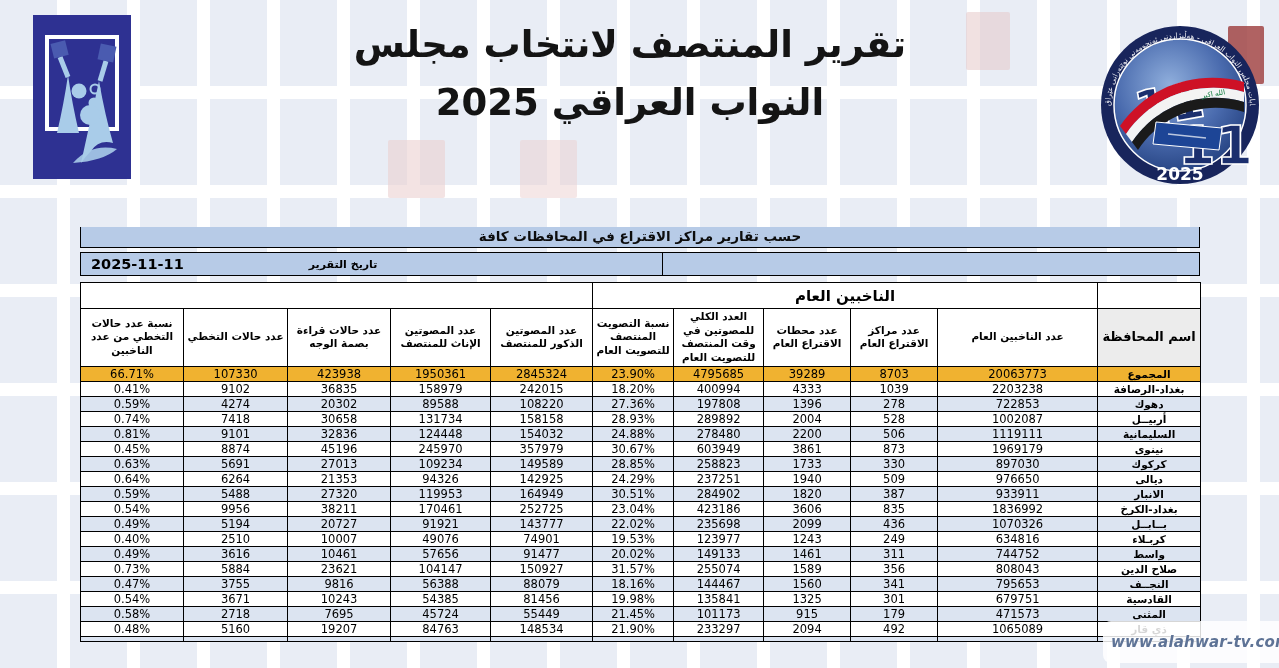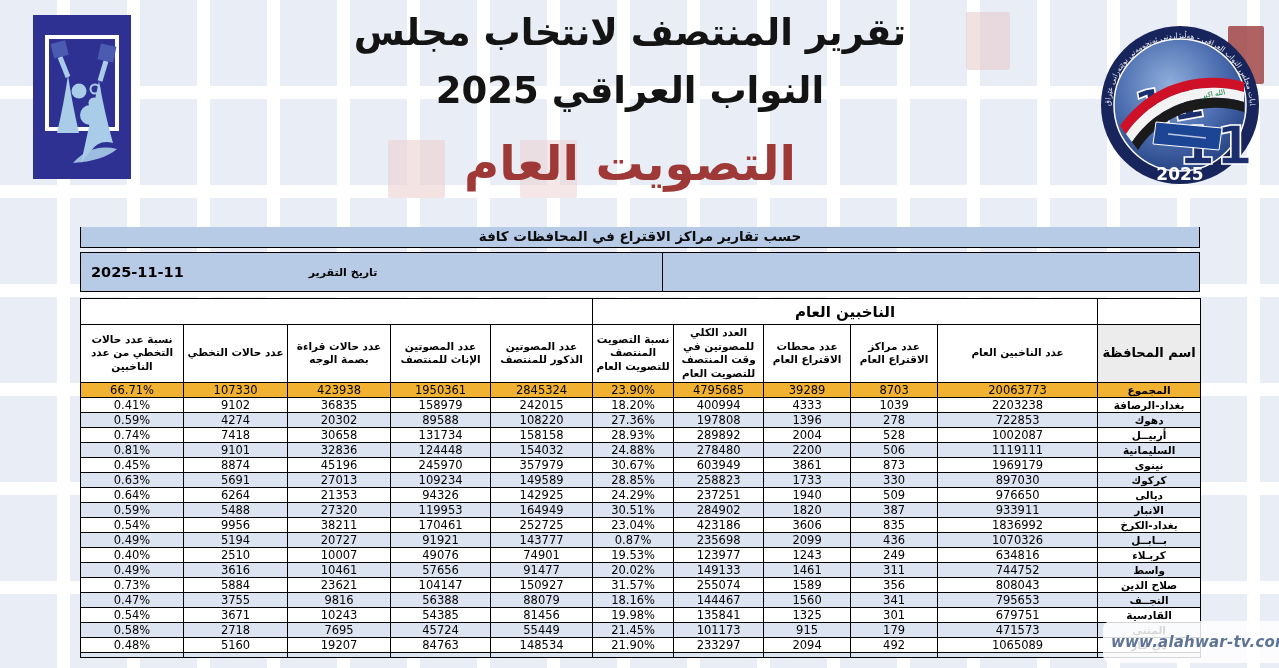--- a/index.html
+++ b/index.html
@@ -11,36 +11,36 @@
   
   .bg-pattern{
     position:absolute;inset:0;
     background-image:
       repeating-linear-gradient(180deg, rgba(255,255,255,0) 0 86px, #ffffff 86px 99px),
       repeating-linear-gradient(90deg, #E9EDF5 0 57px, #ffffff 57px 70px);
   }
   .decor{position:absolute;border-radius:2px;}
 
   
-  .titles{position:absolute;left:215px;width:830px;top:4px;text-align:center;direction:rtl;}
+  .titles{position:absolute;left:215px;width:830px;top:16px;text-align:center;direction:rtl;}
   .title-line{font-size:37px;font-weight:bold;color:#141414;line-height:58px;letter-spacing:-.5px;}
   .subtitle{font-size:48px;font-weight:bold;line-height:62px;margin-top:12px;}
   .logo-left{position:absolute;left:33px;top:15px;}
   .logo-right{position:absolute;left:1098px;top:18px;}
 
   
   .report{position:absolute;left:80px;top:227px;width:1120px;}
   .bar{
     box-sizing:border-box;background:#B7CBE7;border:1px solid #000;
     text-align:center;font-weight:bold;font-size:13.5px;color:#0d0d0d;
     height:21px;line-height:19px;direction:rtl;
   }
   .bar.second{border-top:none;}
   .bar3{
-    box-sizing:border-box;margin-top:4px;height:40px;background:#B7CBE7;
+    box-sizing:border-box;margin-top:4px;height:24px;background:#B7CBE7;
     border:1px solid #000;display:flex;direction:ltr;
   }
   .bar3-left{
     box-sizing:border-box;width:52%;display:flex;align-items:center;
     justify-content:space-between;padding:0 285px 0 10px;
   }
   .bar3-left .date-value{font-weight:bold;font-size:14.5px;}
   .bar3-left .date-label{font-weight:bold;font-size:11px;}
   .bar3-right{flex:1;border-left:1px solid #000;}
 
@@ -101,21 +101,20 @@
     <line x1="67" y1="66" x2="73" y2="46" stroke="#A9CCE9" stroke-width="5"></line>
     <rect x="66" y="30" width="16" height="16" fill="#4A5BB0" transform="rotate(12 74 38)"></rect>
     <circle cx="57" cy="100" r="10" fill="#A9CCE9"></circle>
     <path d="M40,148 Q58,128 84,134 Q70,146 40,148 Z" fill="#A9CCE9" opacity=".9"></path>
   </svg>
 </div>
 
 <div class="titles">
   <div class="title-line">تقرير المنتصف لانتخاب مجلس</div>
   <div class="title-line">النواب العراقي 2025</div>
-  <div class="subtitle" id="subtitle" style="color: rgb(158, 57, 55);">التصويت العام</div>
 </div>
 
 <div class="logo-right">
   <svg width="164" height="170" viewBox="0 0 164 170">
     <defs>
       <radialGradient id="rg" cx="42%" cy="34%" r="75%">
         <stop offset="0%" stop-color="#8FAEDC"></stop>
         <stop offset="55%" stop-color="#4A6BAE"></stop>
         <stop offset="100%" stop-color="#1E3A78"></stop>
       </radialGradient>
@@ -317,21 +316,21 @@
           <td>38211</td>
           <td>9956</td>
           <td>0.54%</td>
         </tr>
         <tr class="alt">
           <td class="name-col">بــابــل</td>
           <td>1070326</td>
           <td>436</td>
           <td>2099</td>
           <td>235698</td>
-          <td>0.87%</td>
+          <td>22.02%</td>
           <td>143777</td>
           <td>91921</td>
           <td>20727</td>
           <td>5194</td>
           <td>0.49%</td>
         </tr>
         <tr class="">
           <td class="name-col">كربـلاء</td>
           <td>634816</td>
           <td>249</td>

